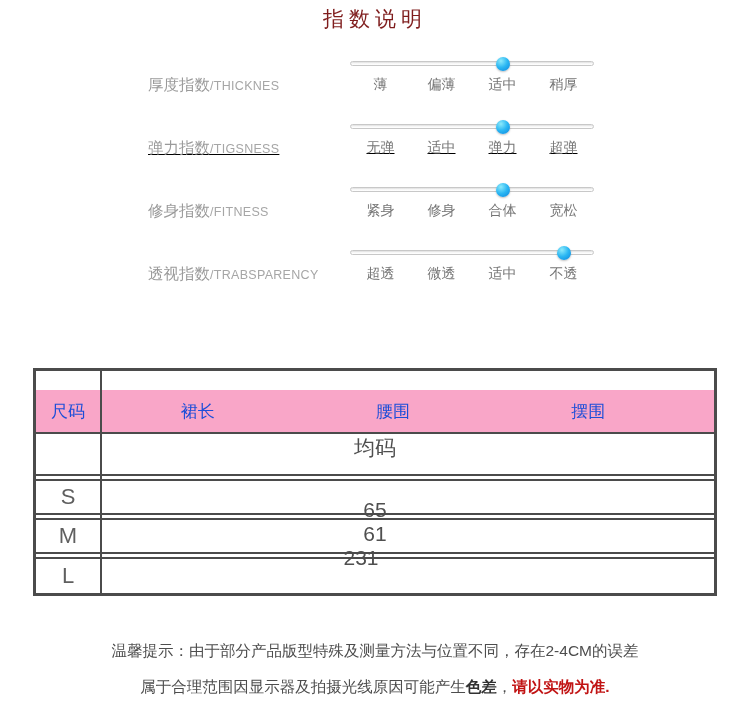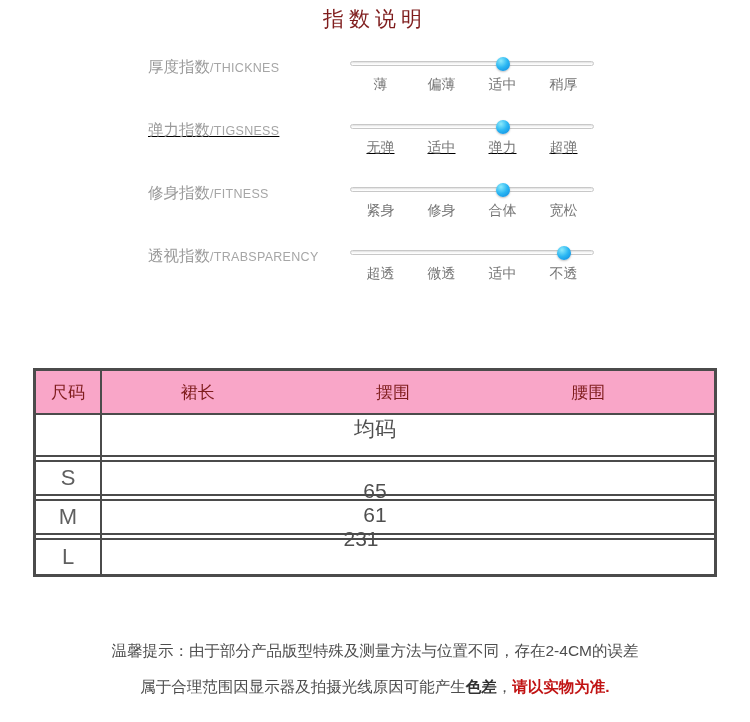--- a/index.html
+++ b/index.html
@@ -10,21 +10,21 @@
   }
   .page { position:relative; width:750px; height:722px; background:#fff; }
 
   
   .page-title {
     position:absolute; top:5px; left:0; width:100%;
     text-align:center; font-size:21px; color:#7f1d1d; letter-spacing:5px;
   }
 
   
-  .index-row { position:absolute; left:148px; display:flex; align-items:flex-start; }
+  .index-row { position:absolute; left:148px; display:flex; align-items:flex-end; }
   .index-label { width:202px; font-size:15.5px; color:#9a9a9a; line-height:16px; padding-top:1px; }
   .index-label .en { font-size:12.5px; color:#a6a6a6; letter-spacing:0.3px; }
   .slider { width:244px; }
   .track { position:relative; height:13px; }
   .bar {
     position:absolute; top:3px; left:0; right:0; height:5px;
     border:1px solid #c8c8c8; border-radius:4px;
     background:linear-gradient(#f1f1f1,#ffffff);
     box-shadow:inset 0 1px 1px rgba(0,0,0,0.06);
   }
@@ -131,25 +131,25 @@
             <span class="opt">适中</span>
             <span class="opt">不透</span>
           </div>
         </div>
       </div>
     </div>
 
   <div class="size-table">
     <div class="col-divider"></div>
     <div id="table-rows">
-        <div class="t-row t-head" style="background: rgb(249, 166, 200); color: #7f1d1d;">
+        <div class="t-row t-head" style="background: rgb(249, 166, 200); color: #1d4ed8; margin-top: 19px;">
           <div class="c0">尺码</div>
           <div class="c">裙长</div>
+          <div class="c">腰围</div>
           <div class="c">摆围</div>
-          <div class="c">腰围</div>
         </div>
         <div class="t-row r-first">
           <div class="c0">均码</div>
           <div class="c">65</div>
           <div class="c">61</div>
           <div class="c">231</div>
         </div>
         <div class="t-row r-empty">
           <div class="c0">S</div>
           <div class="c"></div>

